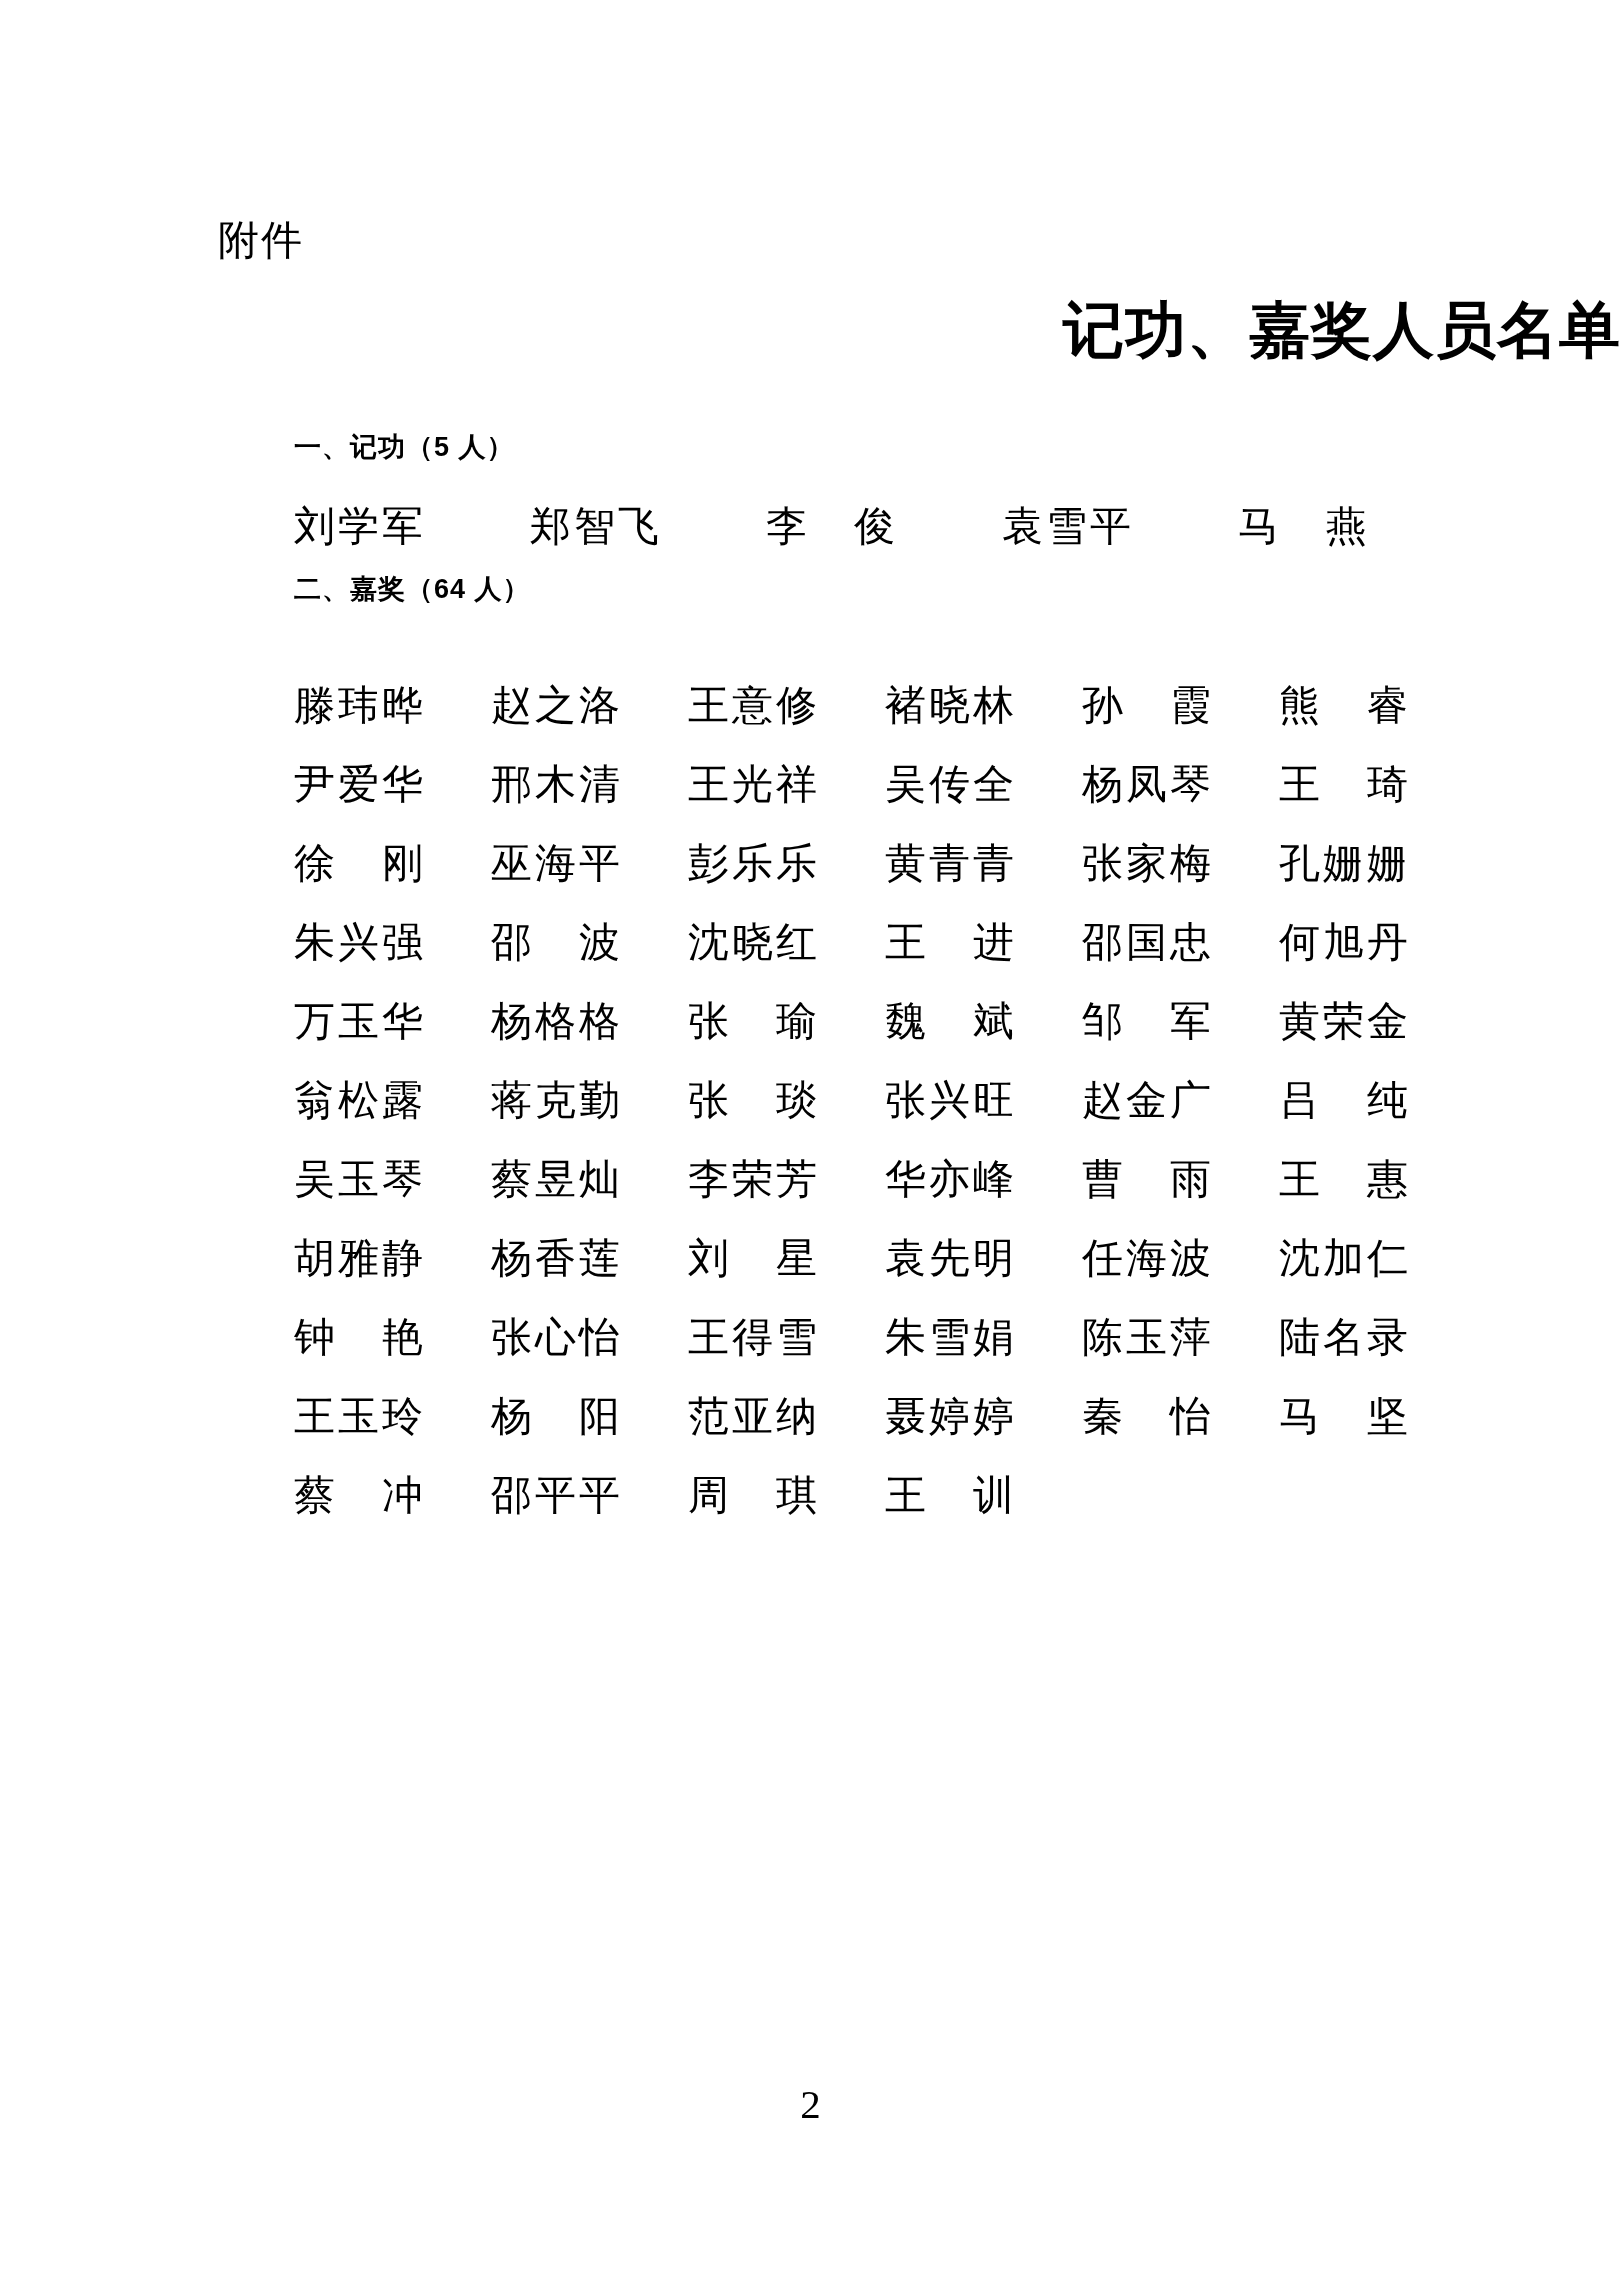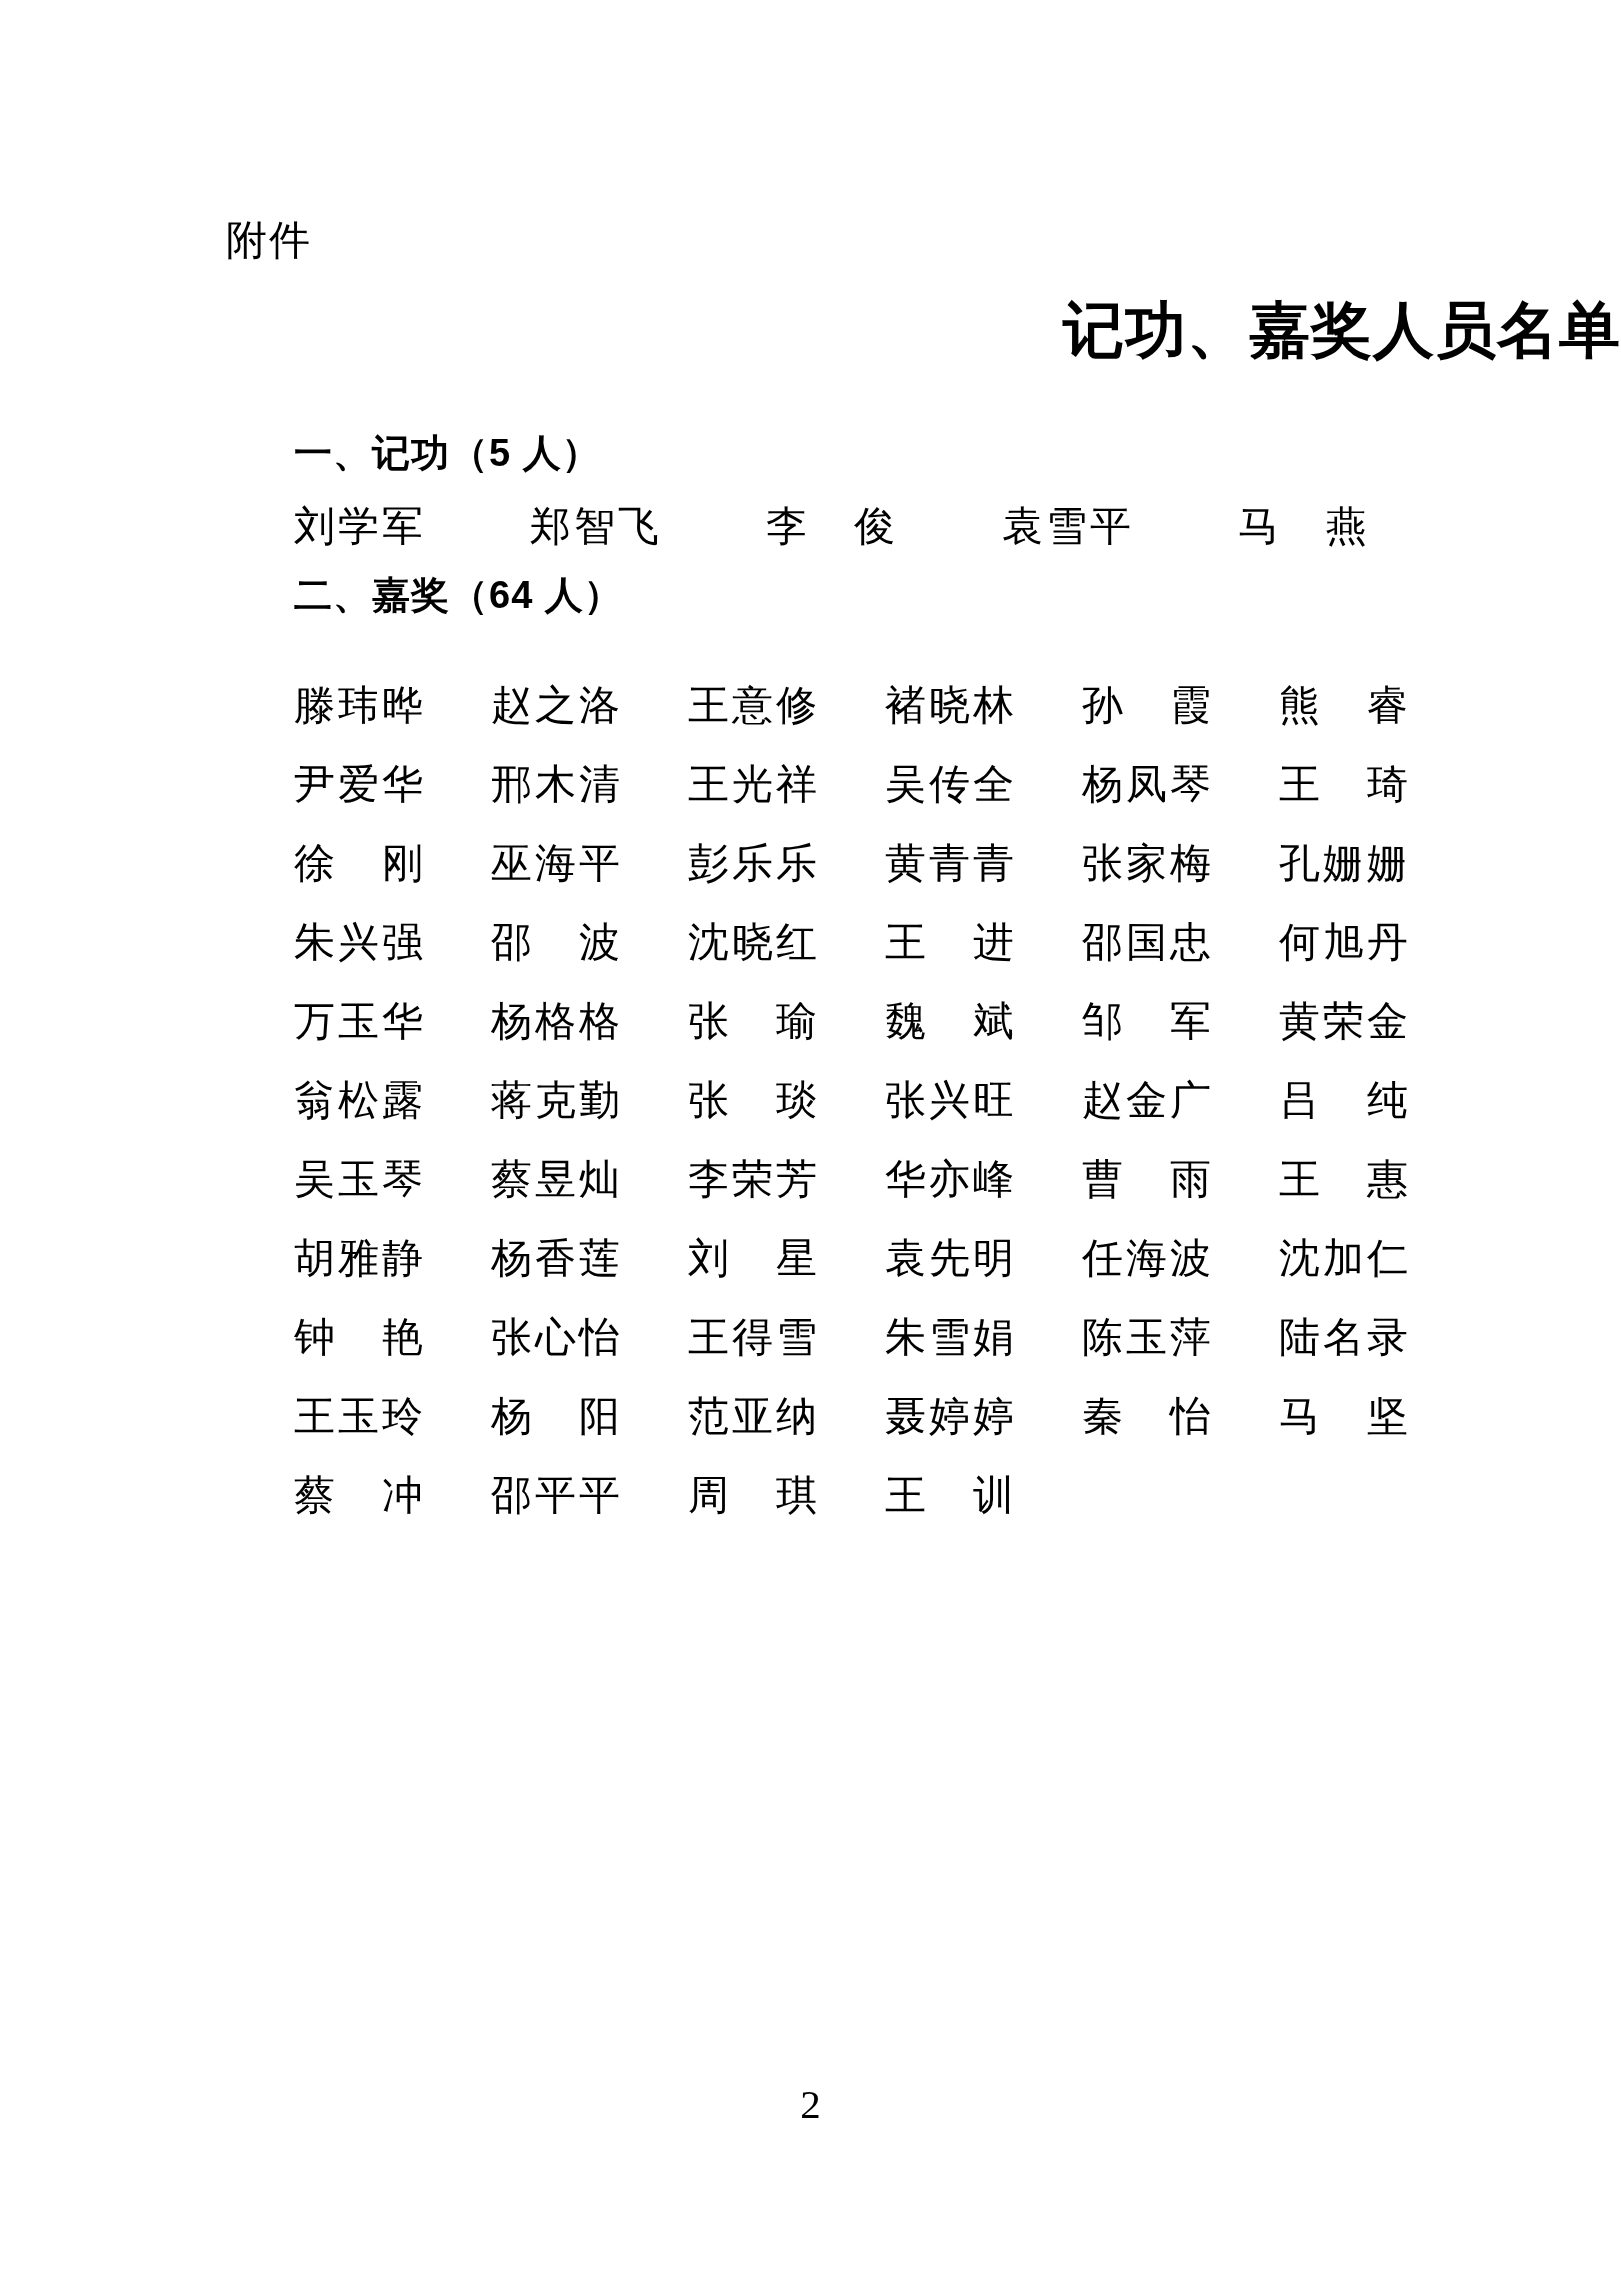--- a/index.html
+++ b/index.html
@@ -12,21 +12,21 @@
     width: 1621px;
     height: 2293px;
     margin: 0 auto;
     background: #ffffff;
     color: #000000;
     overflow: hidden;
     font-family: "Liberation Serif", "DejaVu Serif", serif;
   }
   .attachment-label {
     position: absolute;
-    left: 226px;
+    left: 218px;
     top: 220px;
     font-size: 41px;
     line-height: 1;
     font-family: "Liberation Sans", "DejaVu Sans", sans-serif;
     font-weight: 500;
     letter-spacing: 2px;
   }
   .doc-title {
     position: absolute;
     left: 0;
@@ -35,21 +35,21 @@
     text-align: right;
     font-size: 61px;
     line-height: 1;
     font-weight: 700;
     font-family: "Liberation Serif", "DejaVu Serif", serif;
     letter-spacing: 1px;
   }
   .section-heading {
     position: absolute;
     left: 294px;
-    font-size: 38px;
+    font-size: 27px;
     line-height: 1;
     font-weight: 700;
     font-family: "Liberation Sans", "DejaVu Sans", sans-serif;
     letter-spacing: 1px;
   }
   .heading-merit { top: 434px; }
   .heading-commend { top: 576px; }
   .name-grid {
     position: absolute;
     left: 294px;

